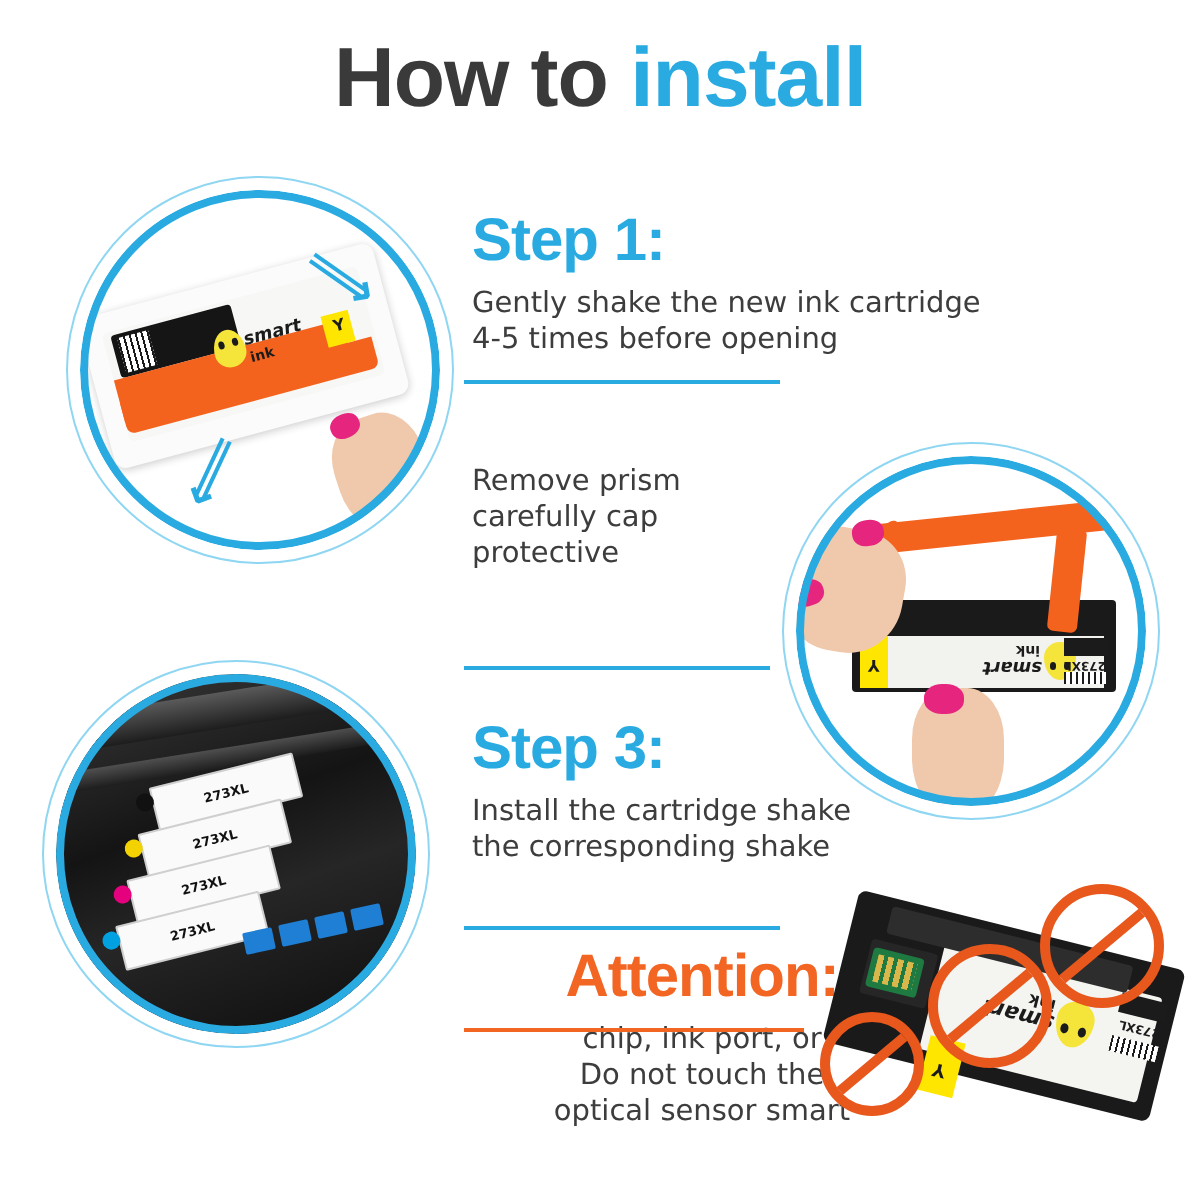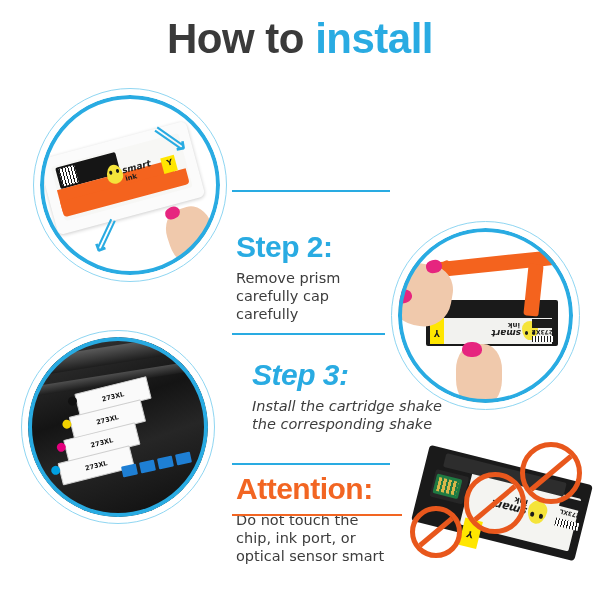--- a/index.html
+++ b/index.html
@@ -140,27 +140,31 @@
         <div class="nail" style="left:125px;top:112px;width:15px;height:12px;transform:rotate(-25deg);"></div>
 
         <div class="arrow" style="left:112px;top:30px;transform:rotate(35deg);">⟹</div>
         <div class="arrow" style="left:48px;top:128px;transform:rotate(115deg);">⟹</div>
       </div>
     </div>
     <div class="ring" style="inset:0;"></div>
   </div>
   <div class="ring thin" style="left:33px;top:88px;width:194px;height:194px;"></div>
 
+  <div class="block" style="left:236px;top:106px;width:330px;">
+    <div class="step-head">Step 1:</div>
+    <div class="step-body">Gently shake the new ink cartridge</div>
+    <div class="step-body">4-5 times before opening</div>
+  </div>
   <div class="divider" style="left:232px;top:190px;width:158px;"></div>
 
   <div class="block" style="left:236px;top:232px;width:180px;">
-    <div class="step-head">Step 2:</div>
     <div class="step-body">Remove prism</div>
     <div class="step-body">carefully cap</div>
-    <div class="step-body">carefully</div>
+    <div class="step-body">protective</div>
   </div>
   <div class="divider" style="left:232px;top:333px;width:153px;"></div>
 
   <div class="circle" style="left:398px;top:228px;width:175px;height:175px;">
     <div class="photo">
       <div class="scene">
 
         <div style="position:absolute;left:28px;top:72px;width:132px;height:46px;">
           <div style="position:absolute;inset:0;background:#1a1a1a;border-radius:2px;"></div>
           <div style="position:absolute;left:4px;top:18px;width:122px;height:26px;background:#f2f2ef;"></div>
@@ -225,31 +229,31 @@
         <div class="slot-tab" style="left:94px;top:128px;width:15px;height:11px;background:#1e7fd4;transform:rotate(-12deg);"></div>
         <div class="slot-tab" style="left:112px;top:124px;width:15px;height:11px;background:#1e7fd4;transform:rotate(-12deg);"></div>
         <div class="slot-tab" style="left:130px;top:120px;width:15px;height:11px;background:#1e7fd4;transform:rotate(-12deg);"></div>
         <div class="slot-tab" style="left:148px;top:116px;width:15px;height:11px;background:#1e7fd4;transform:rotate(-12deg);"></div>
       </div>
     </div>
     <div class="ring" style="inset:0;"></div>
   </div>
   <div class="ring thin" style="left:21px;top:330px;width:194px;height:194px;"></div>
 
-  <div class="block" style="left:252px;top:360px;width:330px;font-style:italic;">
+  <div class="block" style="left:236px;top:360px;width:330px;">
     <div class="step-head">Step 3:</div>
     <div class="step-body">Install the cartridge shake</div>
     <div class="step-body">the corresponding shake</div>
   </div>
   <div class="divider" style="left:232px;top:463px;width:158px;"></div>
 
-  <div class="block" style="left:236px;top:474px;width:230px;">
+  <div class="block" style="left:236px;top:474px;width:230px;text-align:center;">
     <div class="step-head warn">Attention:</div>
+    <div class="step-body">chip, ink port, or</div>
     <div class="step-body">Do not touch the</div>
-    <div class="step-body">chip, ink port, or</div>
     <div class="step-body">optical sensor smart</div>
   </div>
   <div class="divider warn" style="left:232px;top:514px;width:170px;"></div>
 
   <div class="attn-cart" style="left:410px;top:440px;width:185px;height:150px;">
     <div style="position:absolute;left:8px;top:24px;width:168px;height:78px;transform:rotate(14deg);">
 
       <div style="position:absolute;inset:0;background:#1a1a1a;border-radius:4px;"></div>
 
       <div style="position:absolute;left:48px;top:16px;width:112px;height:54px;background:#f4f4f1;border-radius:2px;"></div>

